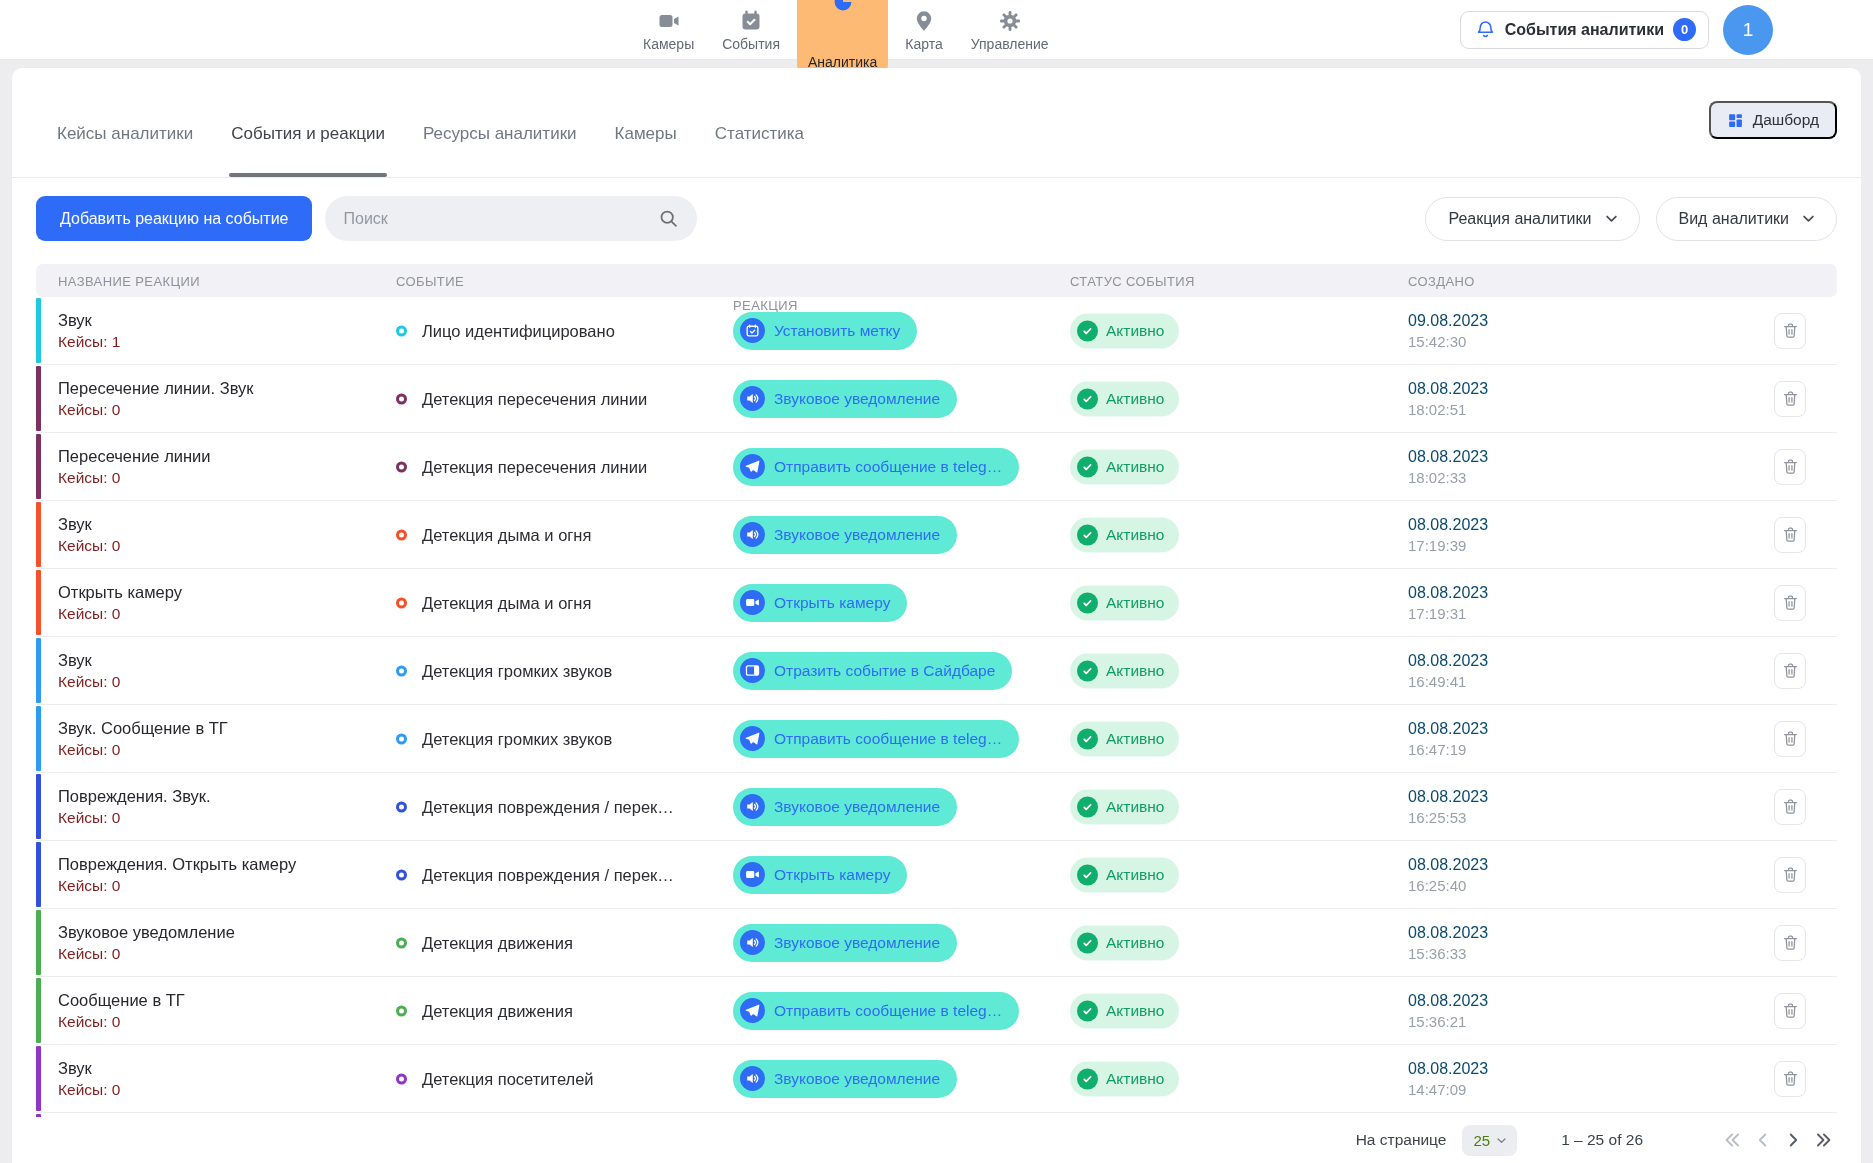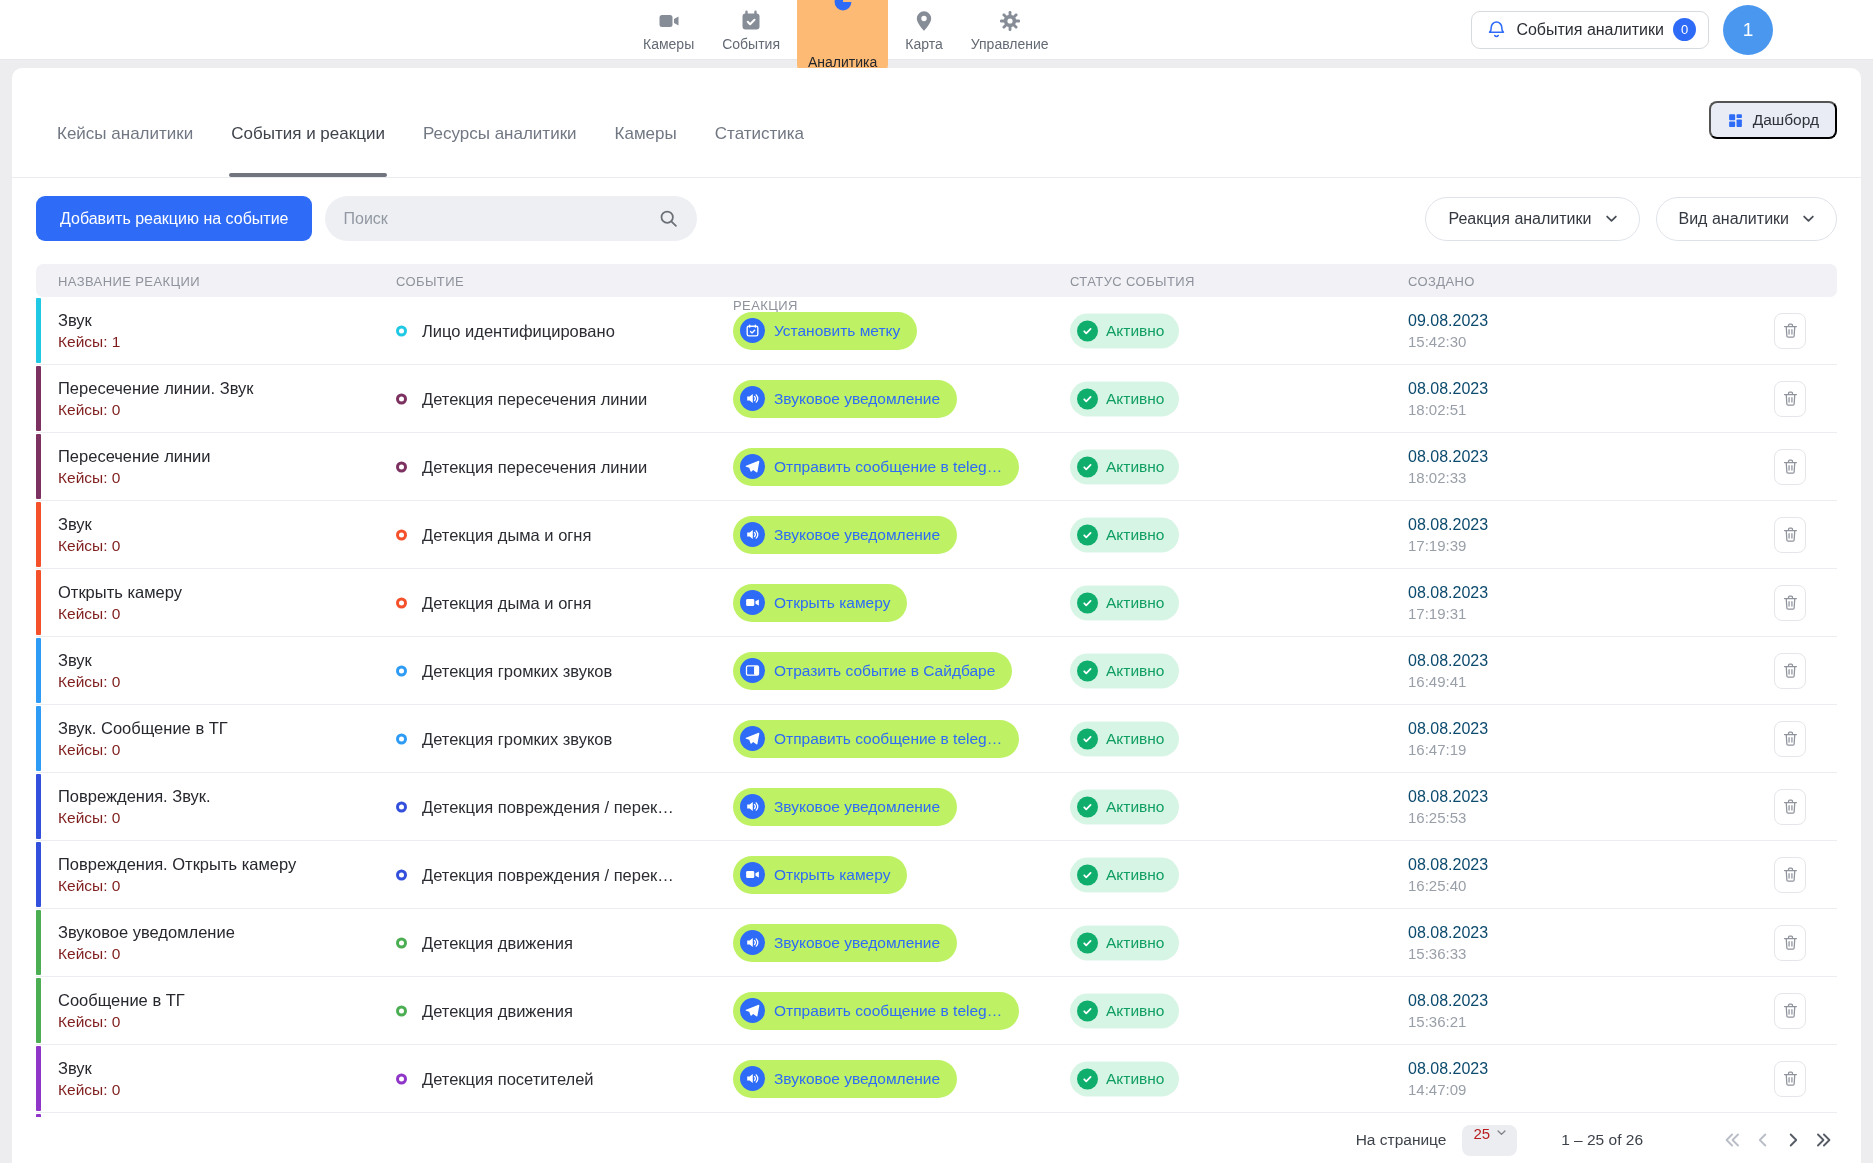--- a/index.html
+++ b/index.html
@@ -13,21 +13,21 @@
     padding:5px 11px; border-radius:10px; cursor:pointer; }
   .nav-item .nav-icon { width:24px; height:24px; color:#878d97; }
   .nav-item .nav-icon svg { width:24px; height:24px; display:block; }
   .nav-item .nav-label { font-size:14px; color:#646a74; white-space:nowrap; }
   .nav-item.active { background:#fdba74;gap:40px; }
   .nav-item.active .nav-icon { color:#2e6bf6; }
   .nav-item.active .nav-label { color:#23262b; }
 
   .topbar-right { position:absolute; right:100px; top:0; height:100%; display:flex; align-items:center; gap:14px; }
   .notif-btn { display:flex; align-items:center; gap:9px; height:38px; padding:0 12px 0 14px;
-    border:1px solid #d7dade; border-radius:9px; background:#fff; cursor:pointer; }
+    border:1px solid #d7dade; border-radius:9px; background:#fff; cursor:pointer;font-weight:bold; }
   .notif-btn .bell { width:21px; height:21px; color:#2e6bf6; }
   .notif-btn .bell svg { width:21px; height:21px; display:block; }
   .notif-btn .notif-label { font-size:16px; color:#2b2e34; }
   .notif-badge { min-width:23px; height:23px; border-radius:12px; background:#2e6bf6; color:#fff;
     font-size:13px; display:flex; align-items:center; justify-content:center; padding:0 6px; }
   .avatar { width:50px; height:50px; border-radius:50%; background:#4a97f0; color:#fff;
     font-size:19px; display:flex; align-items:center; justify-content:center; cursor:pointer; }
 
   
   .card { position:absolute; left:12px; right:12px; top:68px; bottom:0; background:#fff;
@@ -78,21 +78,21 @@
   .bar { position:absolute; left:0; top:1px; bottom:1px; width:5px; border-radius:1px; }
   .col { position:absolute; top:50%; transform:translateY(-50%); }
   .col-name { left:22px; display:flex; flex-direction:column; gap:3px; }
   .r-name { font-size:16.5px; color:#26282e; white-space:nowrap; }
   .r-cases { font-size:15.5px; color:#7f1d1d; min-height:19px; cursor:pointer; white-space:nowrap; }
   .col-event { left:360px; display:flex; align-items:center; gap:15px; }
   .dot { width:11px; height:11px; border-radius:50%; background:#fff; border:3px solid #999; }
   .e-lbl { font-size:16.5px; color:#2b2d33; white-space:nowrap; }
   .col-reaction { left:697px; }
   .pill { display:inline-flex; align-items:center; gap:9px; height:38px; padding:0 17px 0 7px;
-    background:#bef264; border-radius:20px; }
+    background:#5eead4; border-radius:20px; }
   .pill .p-ic { width:25px; height:25px; border-radius:50%; background:#2e6bf6;
     display:flex; align-items:center; justify-content:center; }
   .pill .p-ic svg { width:17px; height:17px; display:block; }
   .pill .p-lbl { font-size:15.5px; color:#2e6bf6; white-space:nowrap; }
   .pill.pill-bare { width:170px; padding:0; }
   .col-status { left:1034px; }
   .status-pill { display:inline-flex; align-items:center; gap:8px; height:35px; padding:0 15px 0 7px;
     background:#d7f5e5; border-radius:18px; }
   .status-pill .s-ic { width:21px; height:21px; border-radius:50%; background:#0fae6d;
     display:flex; align-items:center; justify-content:center; }
@@ -103,22 +103,22 @@
   .r-time { font-size:15px; color:#999fa8; min-height:18px; }
   .col-delete { left:1738px; }
   .del-btn { width:32px; height:36px; border:1px solid #e4e6ea; border-radius:8px; background:#fff;
     color:#8f939c; display:flex; align-items:center; justify-content:center; cursor:pointer; }
   .del-btn svg { width:19px; height:19px; display:block; }
 
   
   .pagination { position:absolute; left:0; right:0; bottom:0; height:46px; background:#fff; z-index:5;
     display:flex; align-items:center; justify-content:flex-end; padding-right:26px; gap:16px; }
   .pg-lbl { font-size:15.5px; color:#3e434b; }
-  .pg-select { display:flex; align-items:flex-start; gap:4px; background:#ecedf1; border-radius:8px;
-    height:31px; padding:0 8px 0 11px; cursor:pointer; font-size:15px; color:#b91c1c; }
+  .pg-select { display:flex; align-items:center; gap:4px; background:#ecedf1; border-radius:8px;
+    height:31px; padding:0 8px 0 11px; cursor:pointer; font-size:15px; color:#4d7c0f; }
   .pg-select .chev { width:15px; height:15px; color:#7d828b; }
   .pg-select .chev svg { width:15px; height:15px; }
   .pg-range { font-size:15.5px; color:#3e434b; margin-left:28px; }
   .pg-arrows { display:flex; align-items:center; gap:6px; margin-left:62px; }
   .pg-arrow { width:24px; height:24px; background:none; border:none; cursor:pointer; padding:0;
     color:#565b64; display:flex; align-items:center; justify-content:center; }
   .pg-arrow svg { width:22px; height:22px; display:block; }
   .pg-arrow.disabled { color:#b9bdc6; }
 </style>
 </head>

